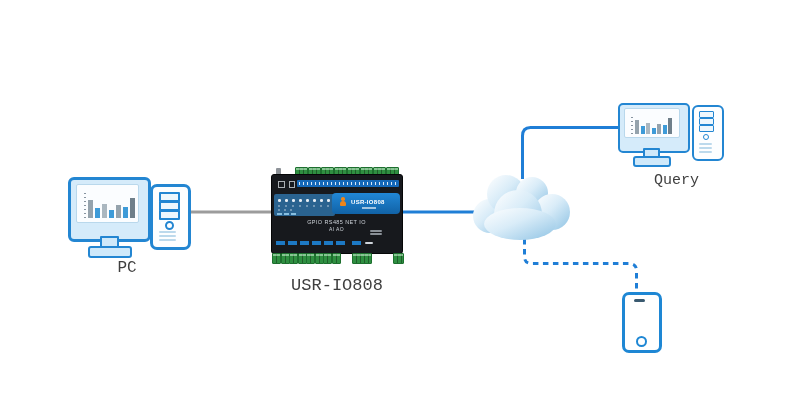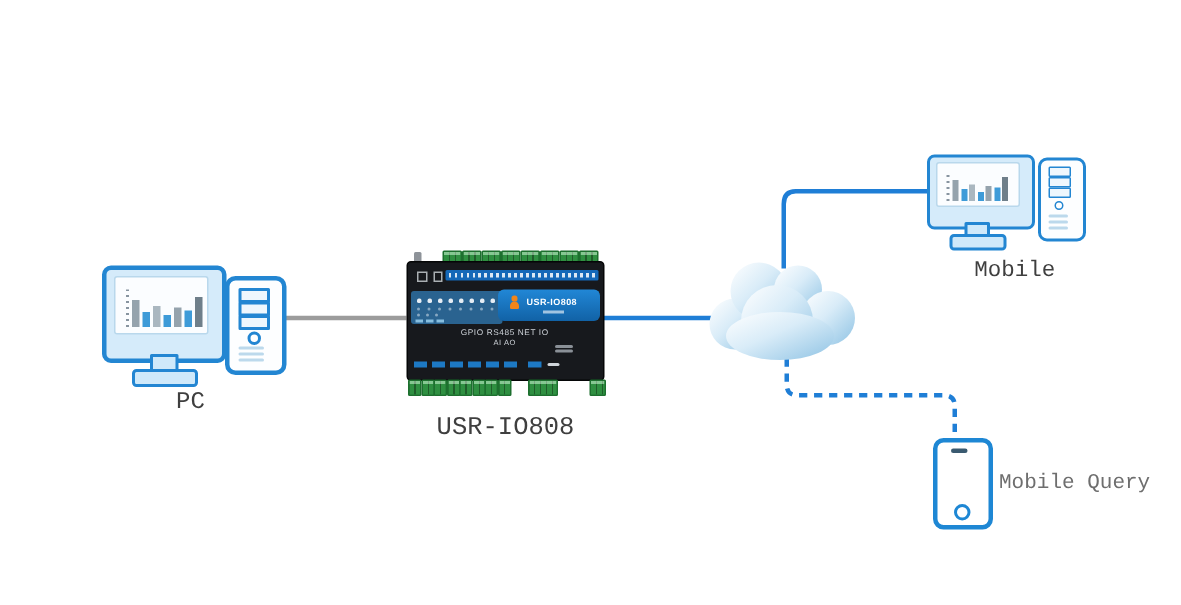--- a/index.html
+++ b/index.html
@@ -204,21 +204,20 @@
   <div class="stand-base" style="left:633px;top:156px;width:34px;height:7px;"></div>
   <div class="tower" style="left:692px;top:105px;width:28px;height:52px;border-width:2.5px;border-radius:6px;">
     <div class="slot" style="left:5px;top:4px;width:13px;height:5px;border-width:1.5px;"></div>
     <div class="slot" style="left:5px;top:11px;width:13px;height:5px;border-width:1.5px;"></div>
     <div class="slot" style="left:5px;top:18px;width:13px;height:5px;border-width:1.5px;"></div>
     <div class="power-dot" style="left:9px;top:27px;width:4px;height:4px;border-width:1.5px;"></div>
     <div class="vent" style="left:5px;top:36px;width:13px;height:1.5px;"></div>
     <div class="vent" style="left:5px;top:40px;width:13px;height:1.5px;"></div>
     <div class="vent" style="left:5px;top:44px;width:13px;height:1.5px;"></div>
   </div>
-  <div class="node-label" style="left:634px;top:172px;width:85px;font-size:15px;">Mobile</div>
+  <div class="node-label" style="left:634px;top:172px;width:85px;font-size:15px;">Query</div>
 
   <div class="phone" style="left:622px;top:292px;width:34px;height:55px;">
     <div class="speaker" style="left:9px;top:4px;width:11px;height:3px;"></div>
     <div class="home-btn" style="left:11px;bottom:3px;width:7px;height:7px;"></div>
   </div>
-  <div class="node-label" style="left:666px;top:314px;width:120px;font-size:14px;color:#6e6e6e;text-align:left;">Mobile Query</div>
 
 </div>
 
 </body></html>

